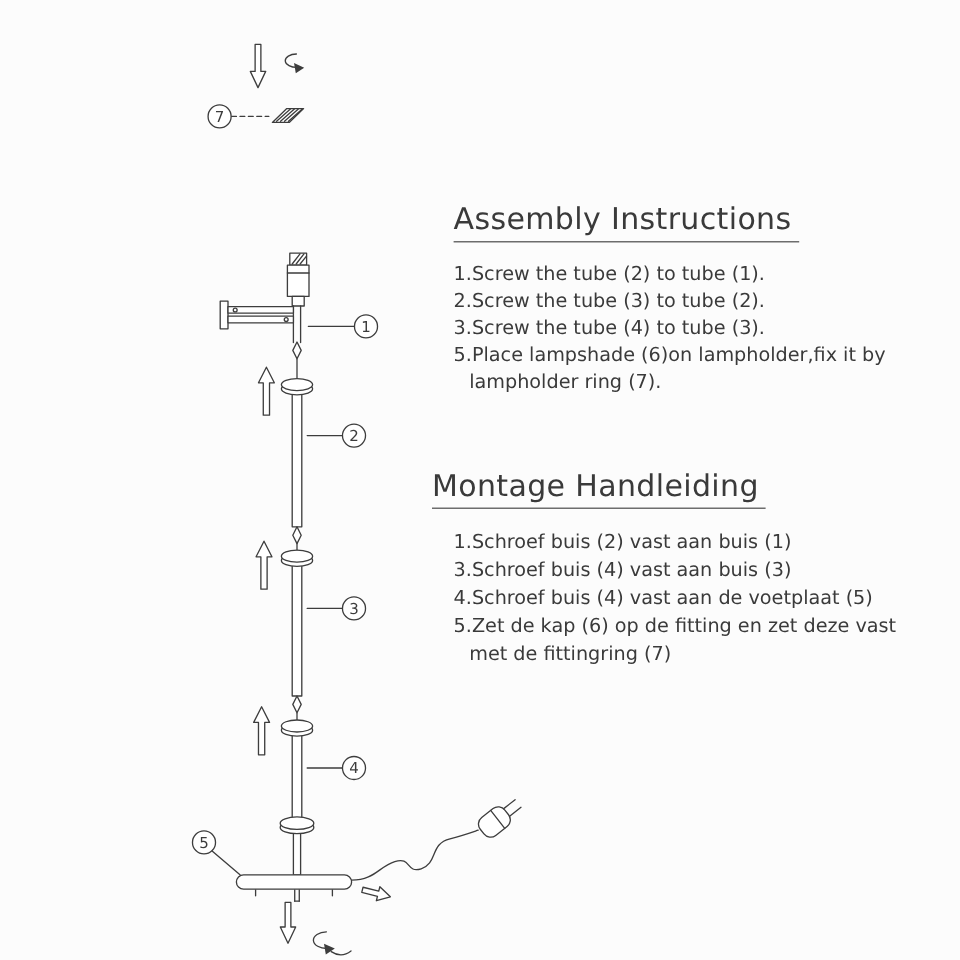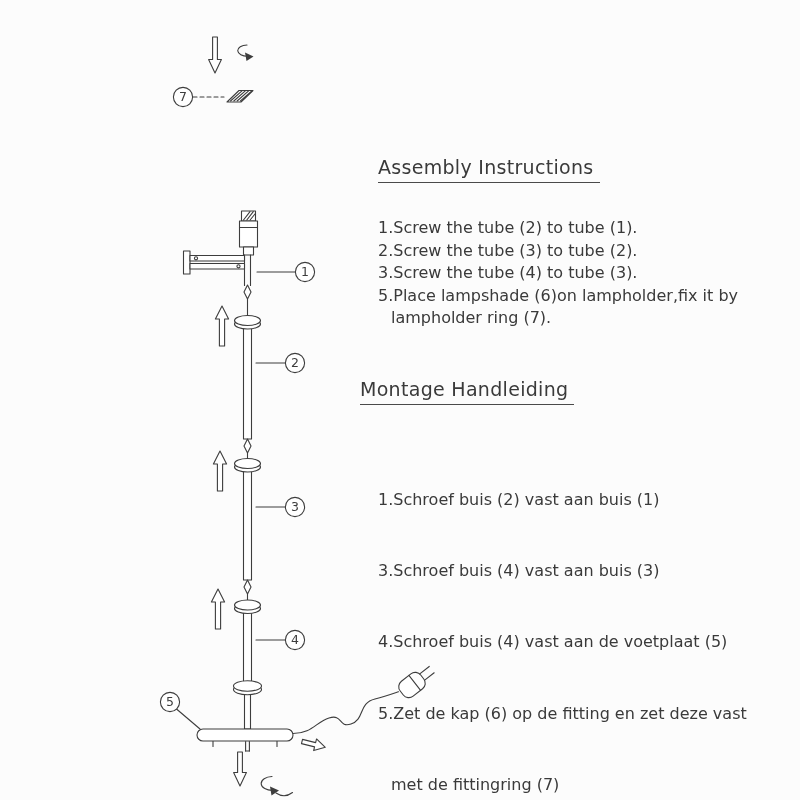--- a/index.html
+++ b/index.html
@@ -1,22 +1,22 @@
 <!DOCTYPE html>
 <html><head>
 <meta charset="utf-8">
 <style>
   html,body{margin:0;padding:0;}
   body{width:800px;height:800px;background:#ffffff;font-family:"DejaVu Sans",sans-serif;}
   .page{position:relative;width:800px;height:800px;background:#fcfcfc;overflow:hidden;}
   .diagram{position:absolute;left:0;top:0;}
   .panel{position:absolute;color:#3a3a3a;}
-  .sec-title{display:inline-block;font-size:19px;letter-spacing:.3px;padding:0 6px 4px 0;border-bottom:1.3px solid #4a4a4a;white-space:nowrap;}
+  .sec-title{display:inline-block;font-size:25px;letter-spacing:.3px;padding:0 6px 4px 0;border-bottom:1.3px solid #4a4a4a;white-space:nowrap;margin-top:12px;}
   .steps .line{font-size:16px;line-height:22.6px;white-space:nowrap;}
-  .steps.nl .line{line-height:23.2px;margin-top:48px;}
+  .steps.nl .line{line-height:23.2px;}
   .line.cont{padding-left:13px;}
 </style>
 </head>
 <body>
 
 <div class="page">
 
   <svg class="diagram" width="800" height="800" viewBox="0 0 800 800">
     <g stroke="#3d3d3d" stroke-width="1.1" fill="none" stroke-linejoin="round" stroke-linecap="round">
 

